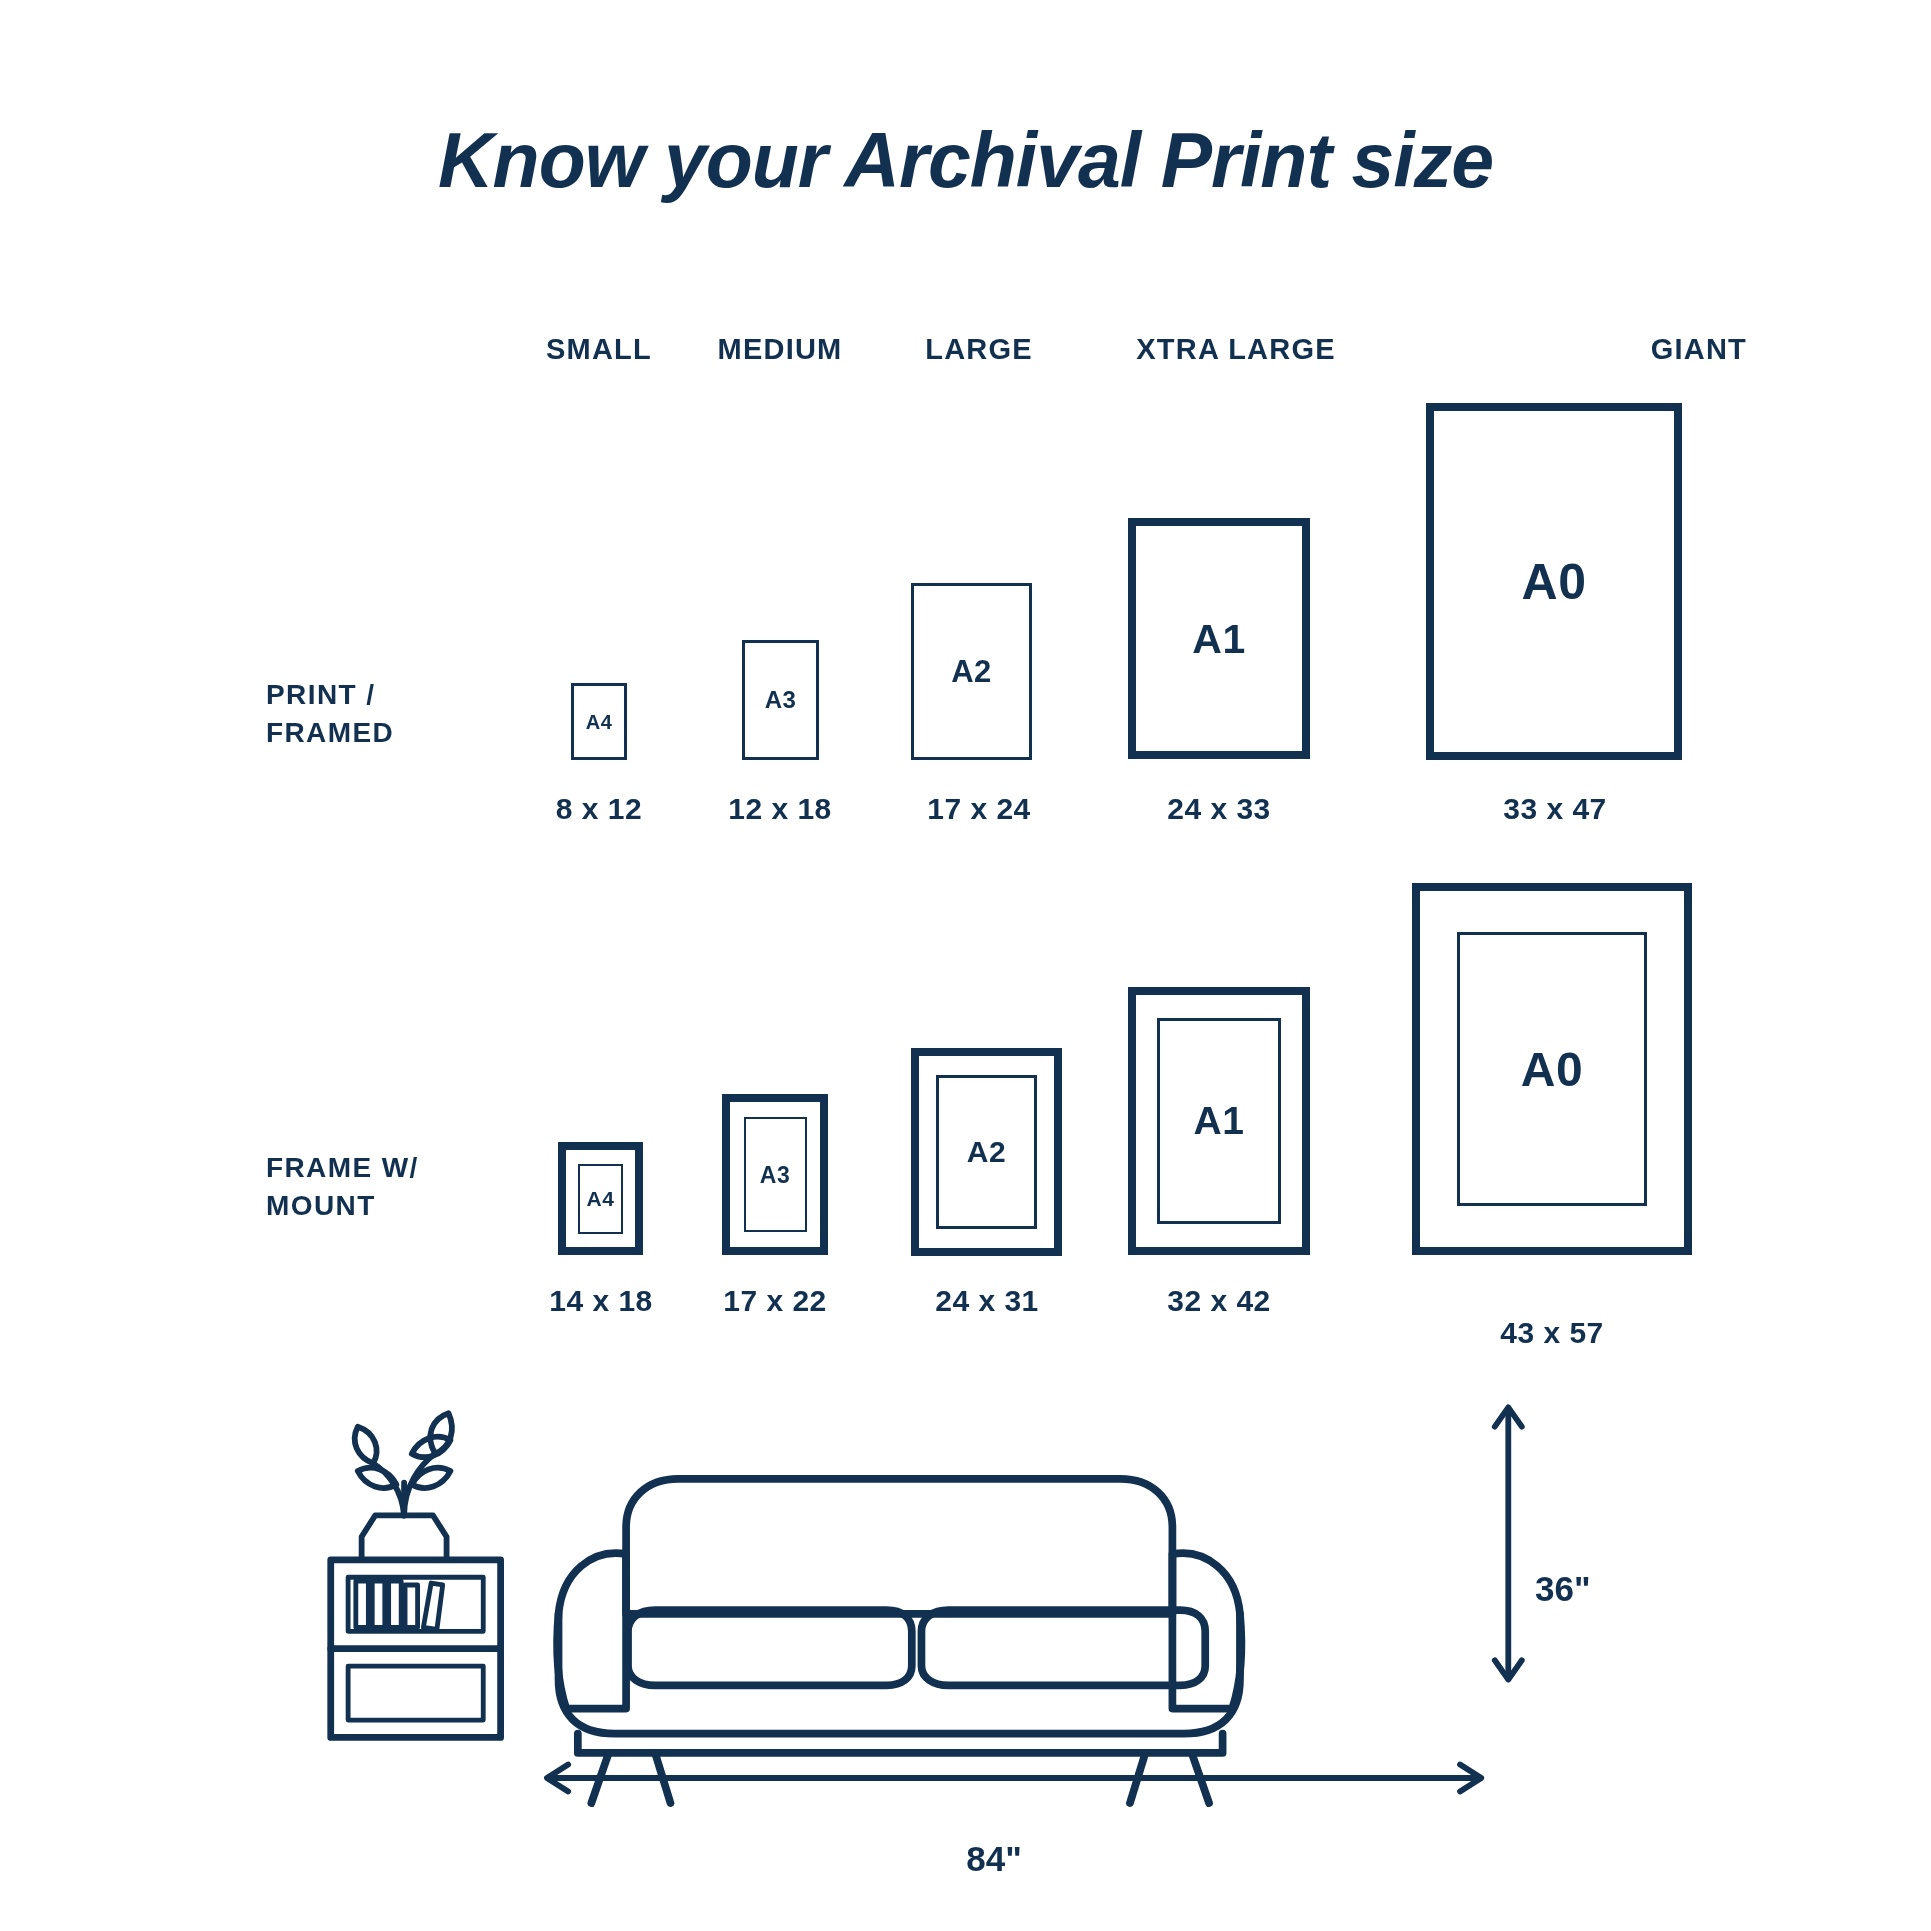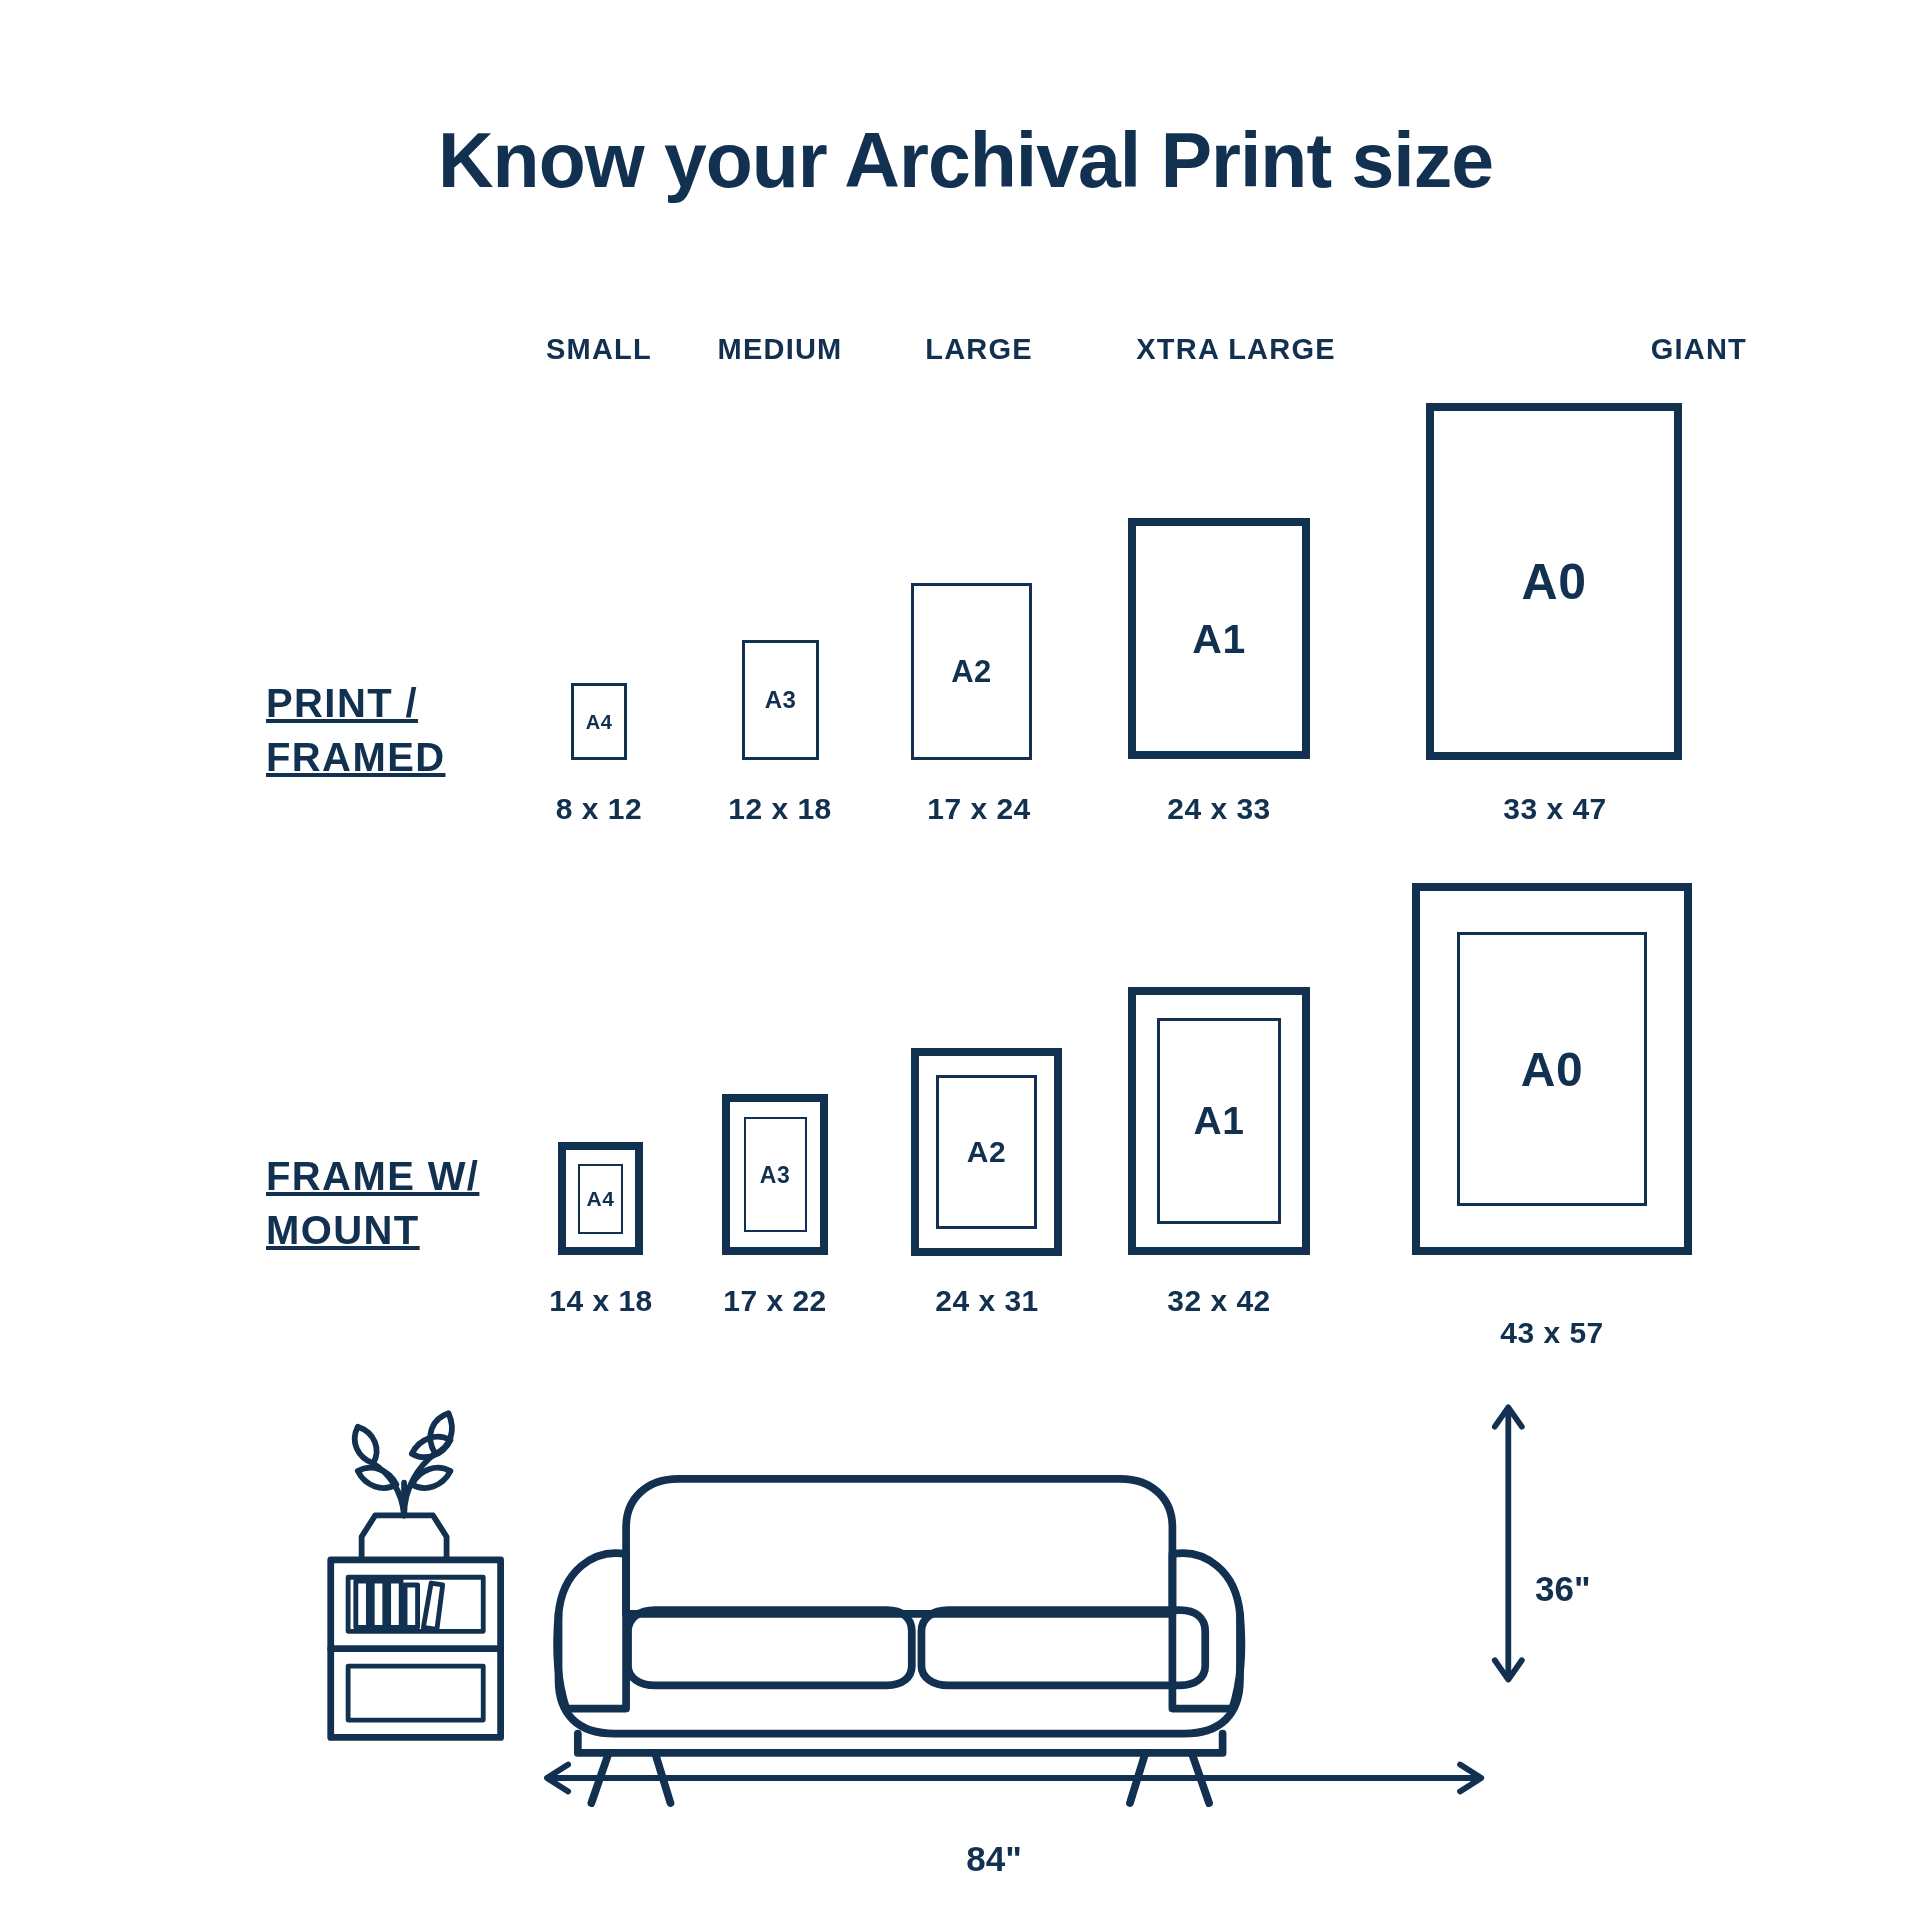--- a/index.html
+++ b/index.html
@@ -24,44 +24,44 @@
   #title {
     position: absolute;
     top: 116px;
     left: 0;
     width: 1931px;
     text-align: center;
     font-size: 77px;
     font-weight: bold;
     letter-spacing: -1px;
     color: #12304f;
+    font-style: italic;
   }
 
   
   .col-head {
     position: absolute;
     top: 333px;
     text-align: center;
     font-size: 29px;
     font-weight: bold;
     letter-spacing: 1.2px;
     color: #12304f;
     white-space: nowrap;
   }
 
   
   .row-label {
     position: absolute;
-    font-size: 40px;
+    font-size: 28px;
     font-weight: bold;
     letter-spacing: 1.4px;
     line-height: 1.35;
     color: #12304f;
     text-align: left;
-    text-decoration: underline;
   }
   #row-label-print  { left: 266px; top: 676px; }
   #row-label-mount  { left: 266px; top: 1149px; }
 
   
   .box {
     position: absolute;
     box-sizing: border-box;
     border: 3.9px solid #12304f;
     background: #ffffff;

